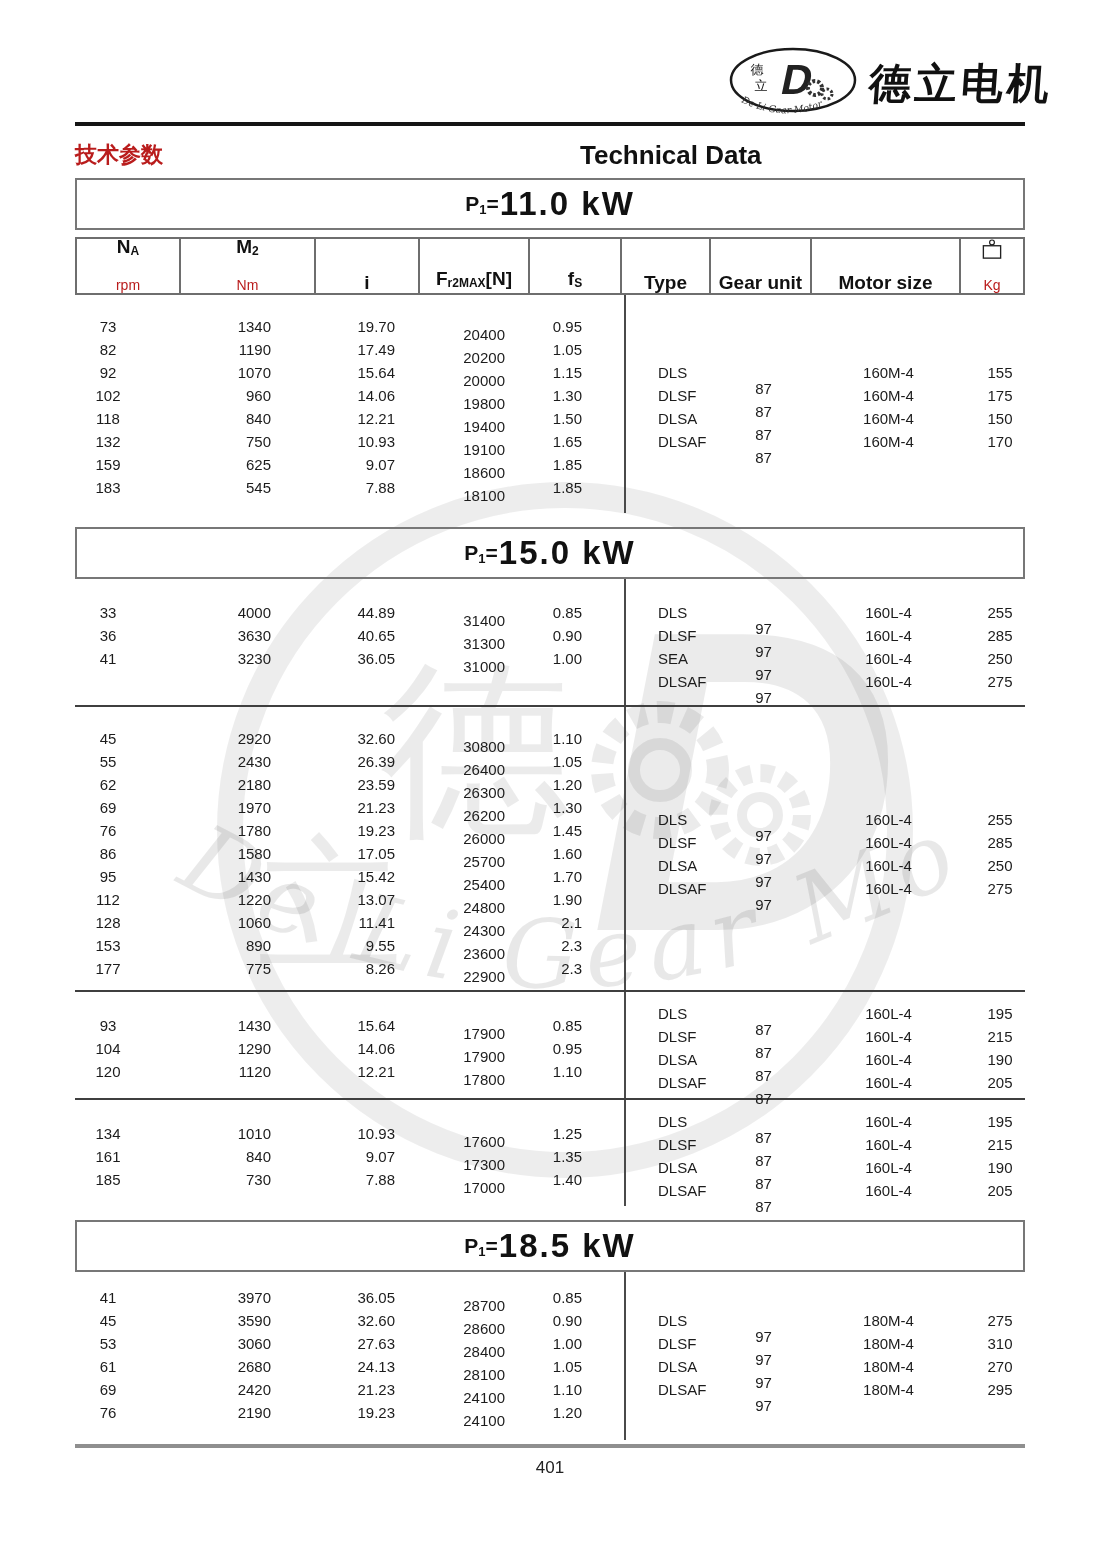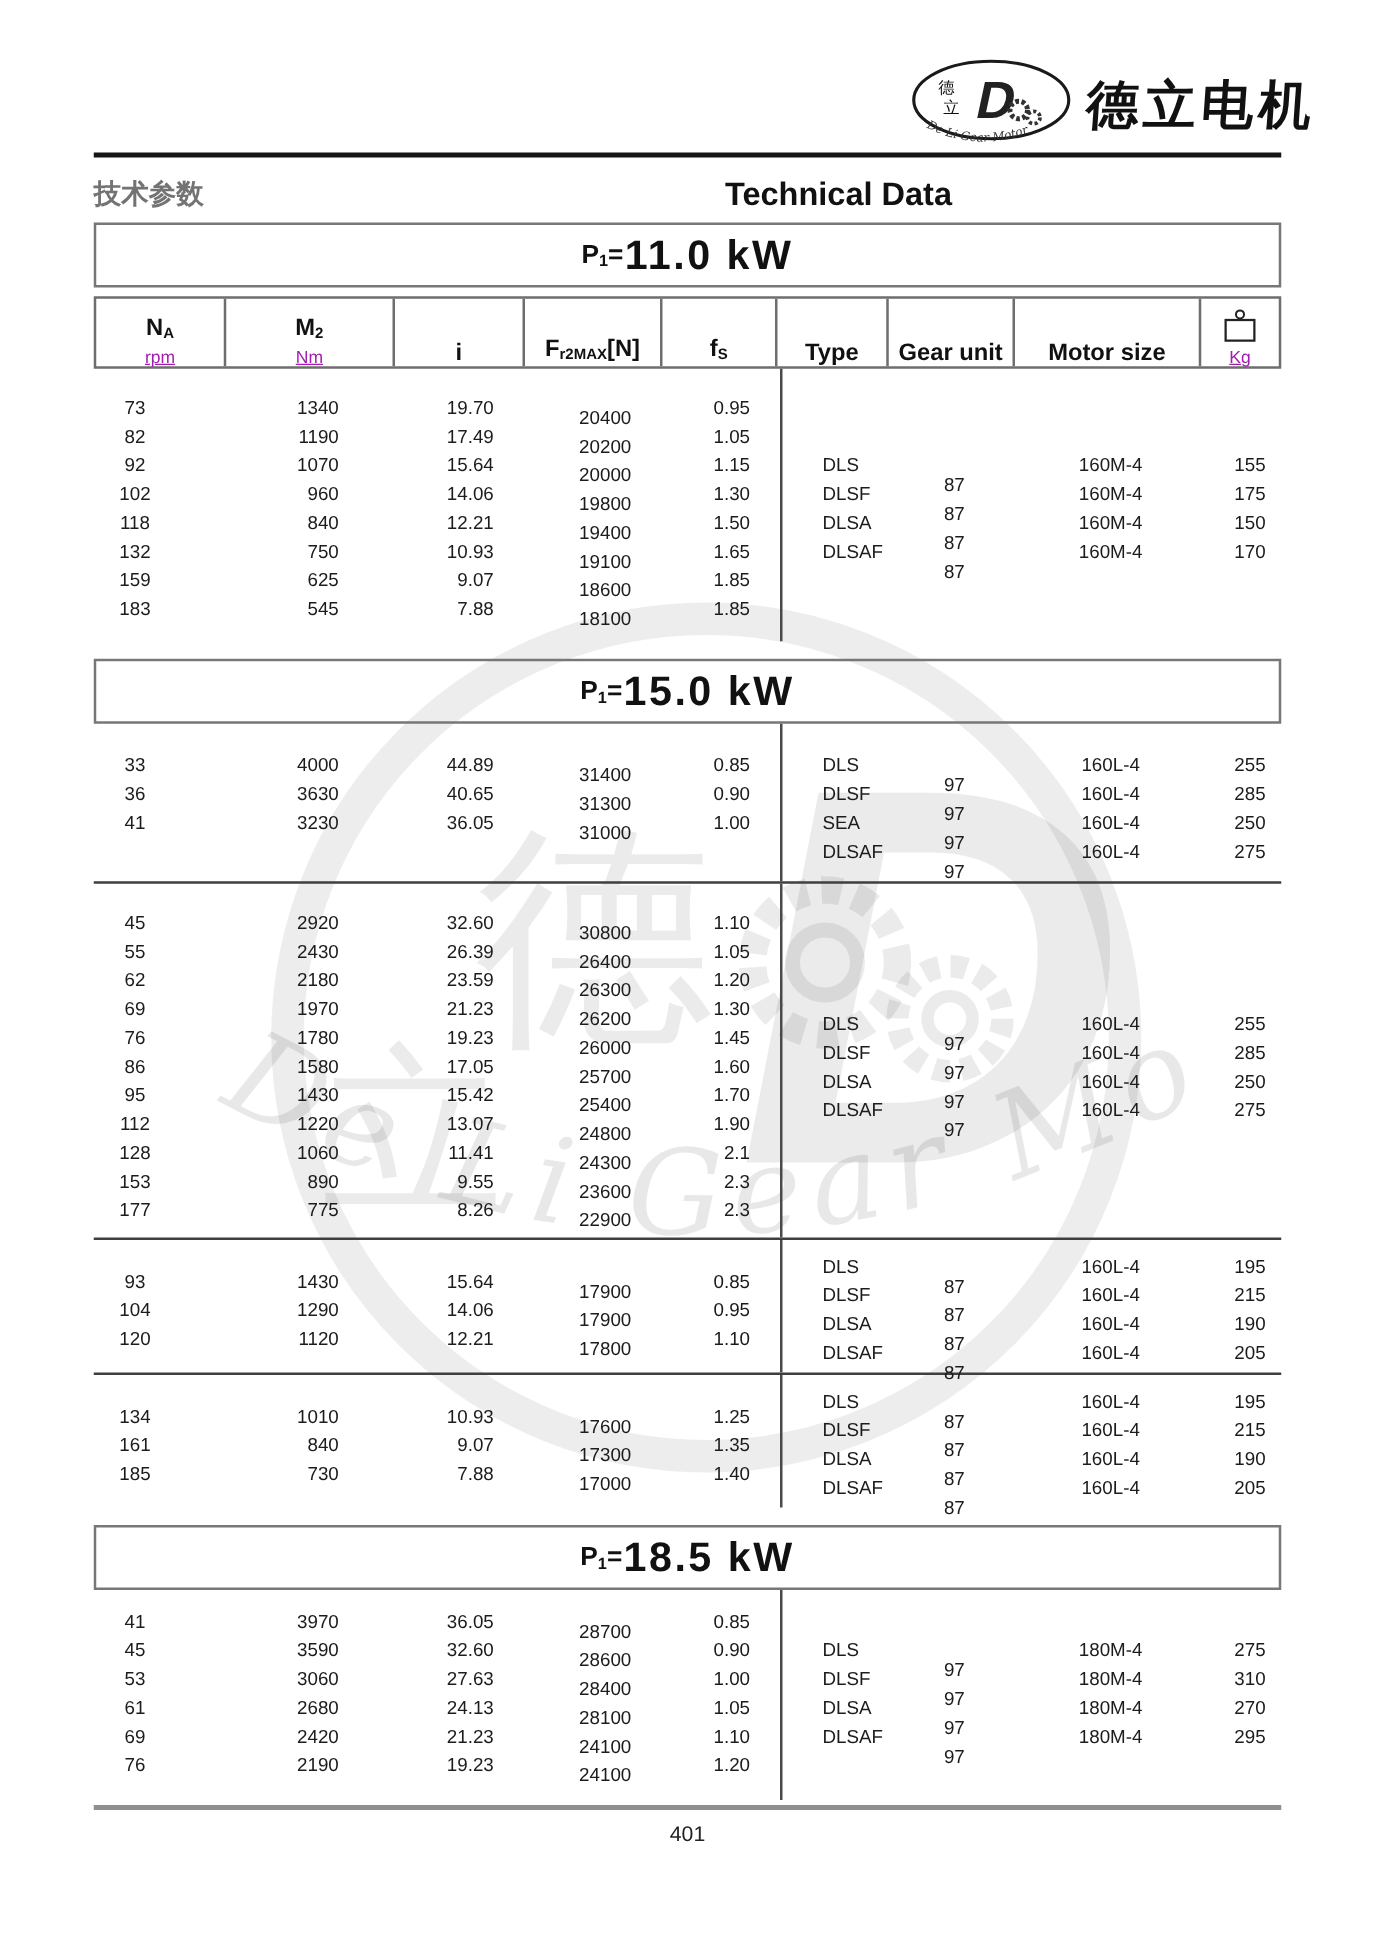--- a/index.html
+++ b/index.html
@@ -7,54 +7,54 @@
         font-family:"Liberation Sans",sans-serif;color:#1c1c1c;}
   .watermark{position:absolute;left:120px;top:500px;width:910px;height:640px;overflow:visible;pointer-events:none;}
   .content{position:relative;margin:0 75px;width:950px;}
   
   .hdr{position:relative;height:122px;}
   .logo{position:absolute;left:652px;top:44px;}
   .brand{position:absolute;left:794px;top:56px;font-family:"DejaVu Serif",serif;font-weight:bold;
          font-size:42px;letter-spacing:4px;color:#111;transform:skewX(-4deg);white-space:nowrap;}
   .toprule{height:4px;background:#151515;}
   .subheader{position:relative;height:36px;margin-top:10px;}
-  .title-cn{position:absolute;left:0;top:4px;font-size:22px;font-weight:bold;color:#737373;}
+  .title-cn{position:absolute;left:0;top:4px;font-size:22px;font-weight:bold;color:#b91c1c;}
   .title-en{position:absolute;left:505px;top:4px;font-size:26px;font-weight:bold;color:#111;}
   
   .sec{margin-top:14px;}
   .sec1{margin-top:6px;}
   .pbox{box-sizing:border-box;height:52px;border:2px solid #777;background:transparent;
         display:flex;align-items:center;justify-content:center;}
   .p-small{font-size:21px;font-weight:bold;color:#111;}
   .p-small sub{font-size:13px;font-weight:bold;vertical-align:-3px;}
   .p-big{font-size:33px;font-weight:800;letter-spacing:2px;color:#111;margin-left:1px;white-space:pre;}
   
   .chead{display:flex;box-sizing:border-box;border:2px solid #6e6e6e;height:58px;margin-top:7px;background:transparent;}
   .hc{box-sizing:border-box;display:flex;flex-direction:column;align-items:center;justify-content:flex-end;
       border-right:2px solid #6e6e6e;}
   .hc:last-child{border-right:none;flex:1;}
   .w0{width:104px}.w1{width:135px}.w2{width:104px}.w3{width:110px}.w4{width:92px}
   .w5{width:89px}.w6{width:101px}.w7{width:149px}
   .hmain{font-size:19px;font-weight:bold;line-height:20px;color:#111;white-space:nowrap;}
   .hmain sub{font-size:12px;font-weight:bold;vertical-align:-2px;letter-spacing:0;}
-  .hunit{font-size:14px;line-height:16px;color:#a21caf;margin-top:1px;text-decoration:underline;}
+  .hunit{font-size:14px;line-height:16px;color:#b91c1c;margin-top:16px;}
   .kgicon{display:block;margin-bottom:1px;}
   
   .group{display:flex;align-items:stretch;}
   .col{display:flex;flex-direction:column;justify-content:center;box-sizing:border-box;}
   .vtop .col{justify-content:flex-start;}
   .lrows{width:549px;}
   .rrows{flex:1;border-left:2px solid #4a4a4a;}
   .drow{display:flex;height:23px;align-items:center;}
   .cell{box-sizing:border-box;font-size:15px;color:#1c1c1c;white-space:nowrap;}
   .lc0{width:106px;text-align:center;padding-right:40px;}
   .lc1{width:136px;text-align:right;padding-right:46px;}
   .lc2{width:104px;text-align:right;padding-right:26px;}
   .lc3{width:110px;text-align:right;padding-right:26px;margin-top:16px;}
-  .lc4{width:93px;text-align:right;padding-right:24px;}
+  .lc4{width:93px;text-align:right;padding-right:42px;}
   .rc0{width:87px;text-align:left;padding-left:32px;}
   .rc1{width:101px;text-align:center;margin-top:32px;}
   .rc2{width:149px;text-align:center;}
   .rc3{width:62px;text-align:center;padding-left:12px;}
   .gdiv{height:0;border-top:2px solid #3f3f3f;}
   
   .sec1 .g0 .col{padding:20px 0 14px;}
   .sec2 .g0 .col{padding:22px 0 12px;}
   .sec2 .g1 .col{padding:20px 0 10px;}
   .sec2 .g2 .col,.sec2 .g3 .col{padding:10px 0 4px;}

